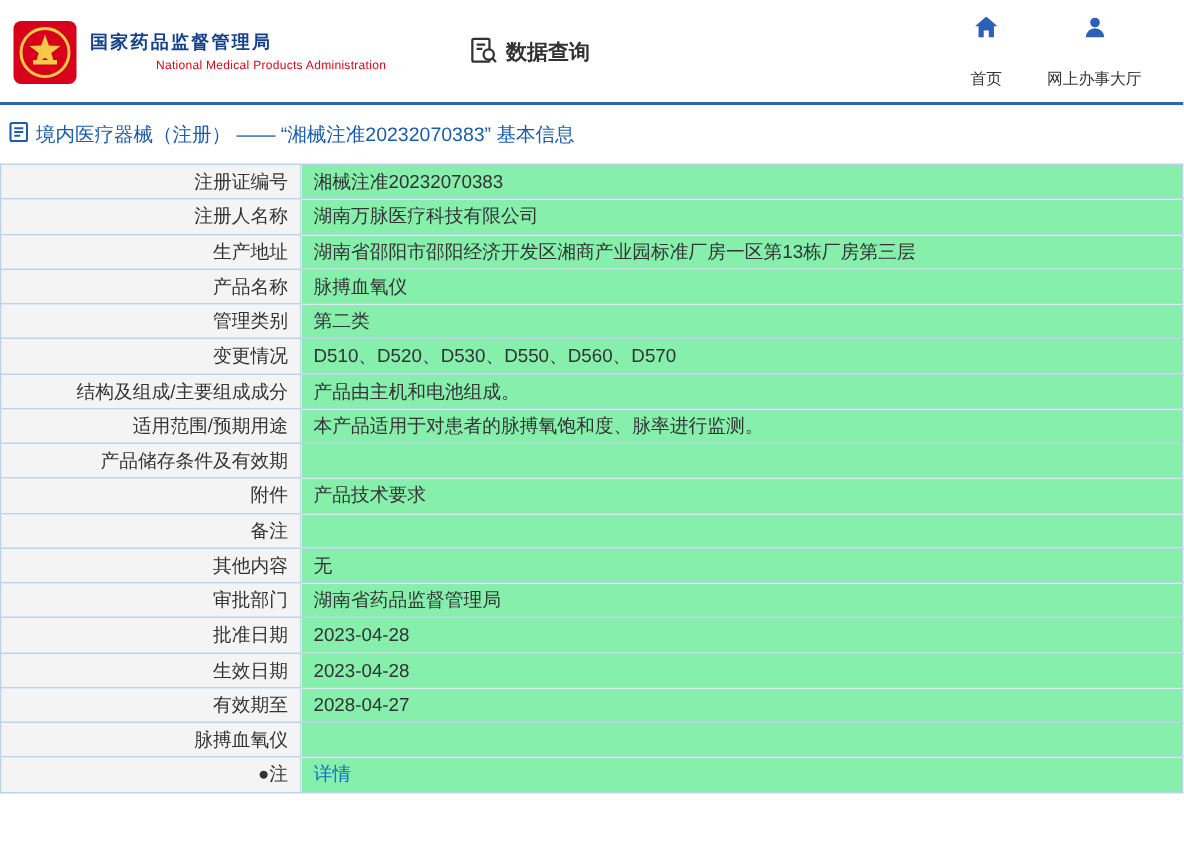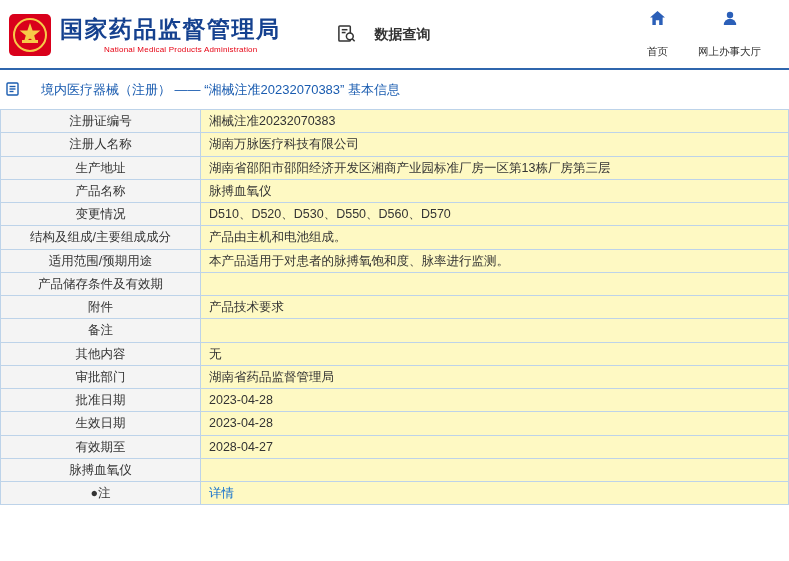--- a/index.html
+++ b/index.html
@@ -16,37 +16,37 @@
   
   .header {
     display: flex;
     align-items: center;
     padding: 10px 18px 8px 8px;
     height: 68px;
   }
   .logo-wrap { width: 44px; height: 44px; flex: 0 0 auto; }
   .brand { margin-left: 8px; }
   .brand-cn {
-    font-size: 23px;
+    font-size: 12px;
     font-weight: bold;
     color: #15418f;
     letter-spacing: 1.5px;
     line-height: 1.15;
   }
   .brand-en {
     font-size: 8px;
     color: #e60012;
     margin-top: 3px;
     letter-spacing: 0.2px;
     padding-left: 44px;
   }
   .nav-query {
     display: flex;
     align-items: center;
-    gap: 19px;
+    gap: 5px;
     margin-left: 56px;
     font-size: 14px;
     font-weight: bold;
     color: #333;
   }
   .header-right {
     margin-left: auto;
     display: flex;
     gap: 30px;
     align-items: flex-start;
@@ -59,22 +59,22 @@
     gap: 16px;
     cursor: pointer;
   }
   .hr-item .lbl { font-size: 10.5px; color: #333; white-space: nowrap; }
 
   .top-divider { height: 2px; background: #2f66ad; width: 100%; }
 
   
   .breadcrumb {
     display: flex;
-    align-items: flex-end;
-    gap: 22px;
+    align-items: flex-start;
+    gap: 5px;
     padding: 11px 8px 10px 6px;
     font-size: 13px;
     color: #1a5cb0;
     white-space: nowrap;
   }
 
   
   table.info {
     width: 789px;
     border-collapse: collapse;
@@ -86,24 +86,25 @@
     font-weight: normal;
     padding: 3px 8px;
     height: 23px;
     line-height: 1.3;
     overflow: hidden;
     white-space: nowrap;
   }
   table.info th {
     width: 200px;
     background: #f4f4f4;
+    text-align: right;
     color: #333;
   }
   table.info td {
-    background: #fef9c3;
+    background: #86efac;
     text-align: left;
     color: #333;
   }
   table.info a {
     color: #0e6ece;
     text-decoration: none;
     cursor: pointer;
   }
 </style>
 </head>
@@ -185,20 +186,24 @@
       </tr>
       <tr>
         <th>生产地址</th>
         <td>湖南省邵阳市邵阳经济开发区湘商产业园标准厂房一区第13栋厂房第三层</td>
       </tr>
       <tr>
         <th>产品名称</th>
         <td>脉搏血氧仪</td>
       </tr>
       <tr>
+        <th>管理类别</th>
+        <td>第二类</td>
+      </tr>
+      <tr>
         <th>变更情况</th>
         <td>D510、D520、D530、D550、D560、D570</td>
       </tr>
       <tr>
         <th>结构及组成/主要组成成分</th>
         <td>产品由主机和电池组成。</td>
       </tr>
       <tr>
         <th>适用范围/预期用途</th>
         <td>本产品适用于对患者的脉搏氧饱和度、脉率进行监测。</td>

